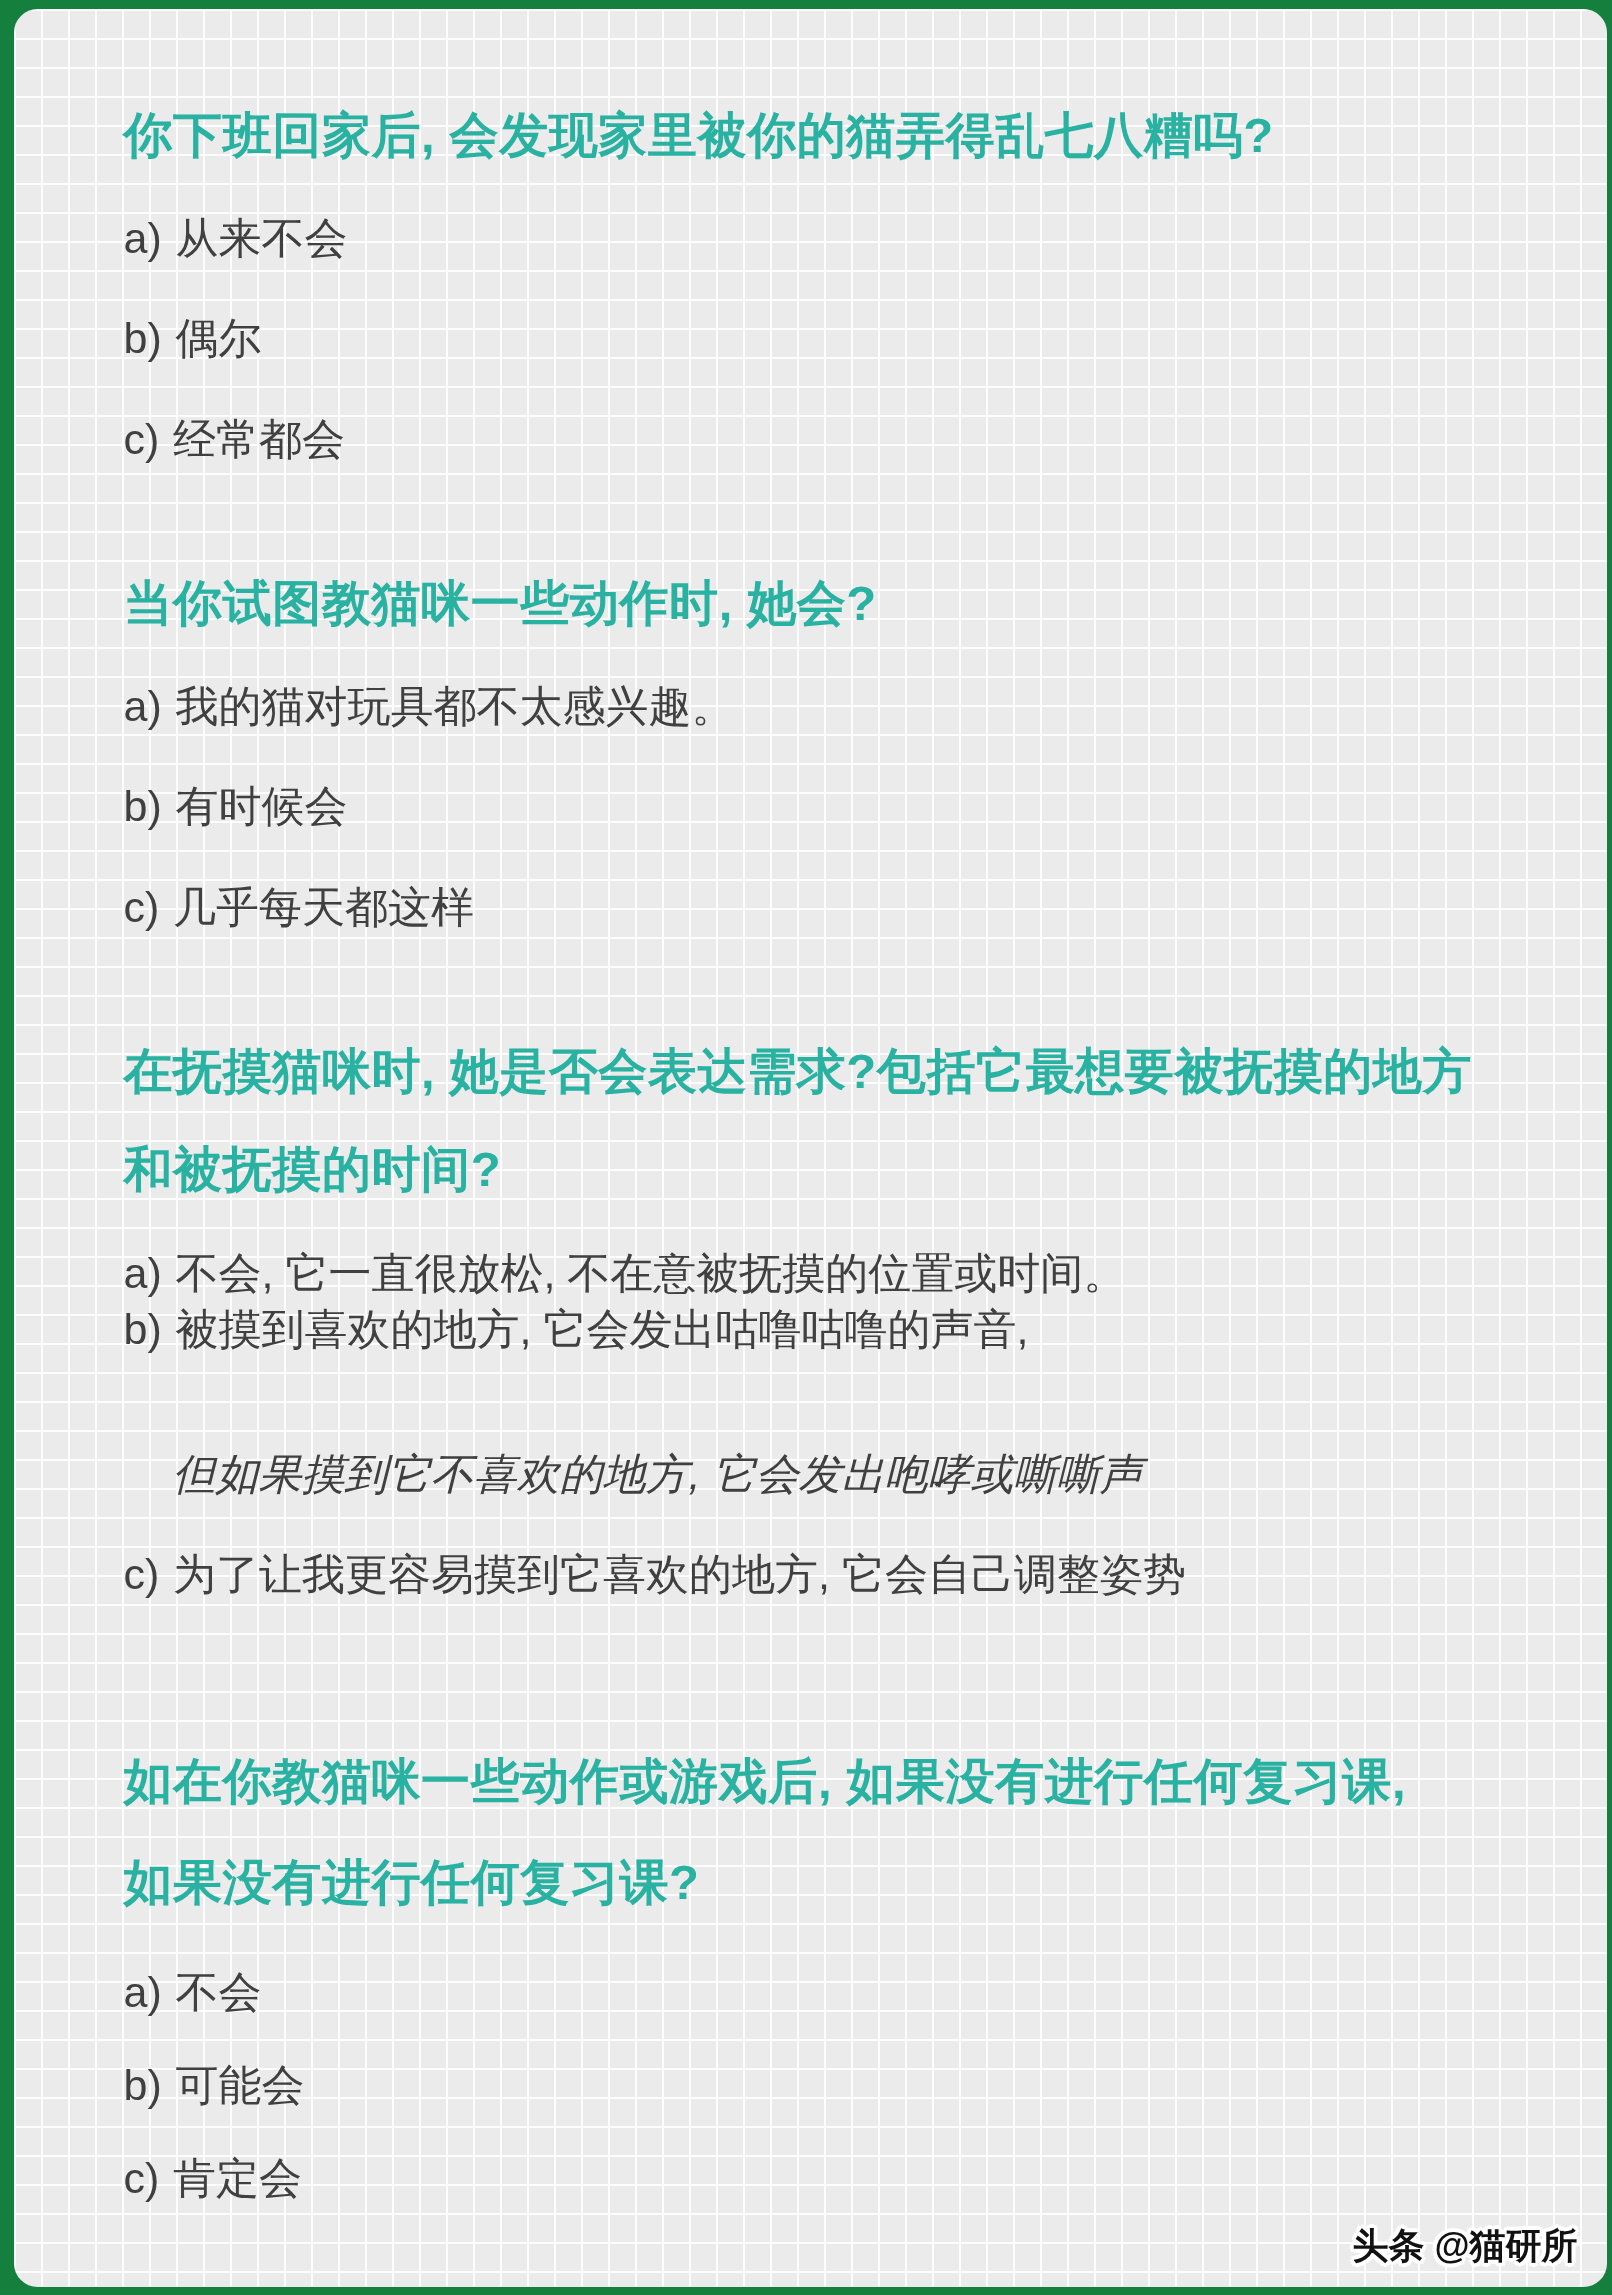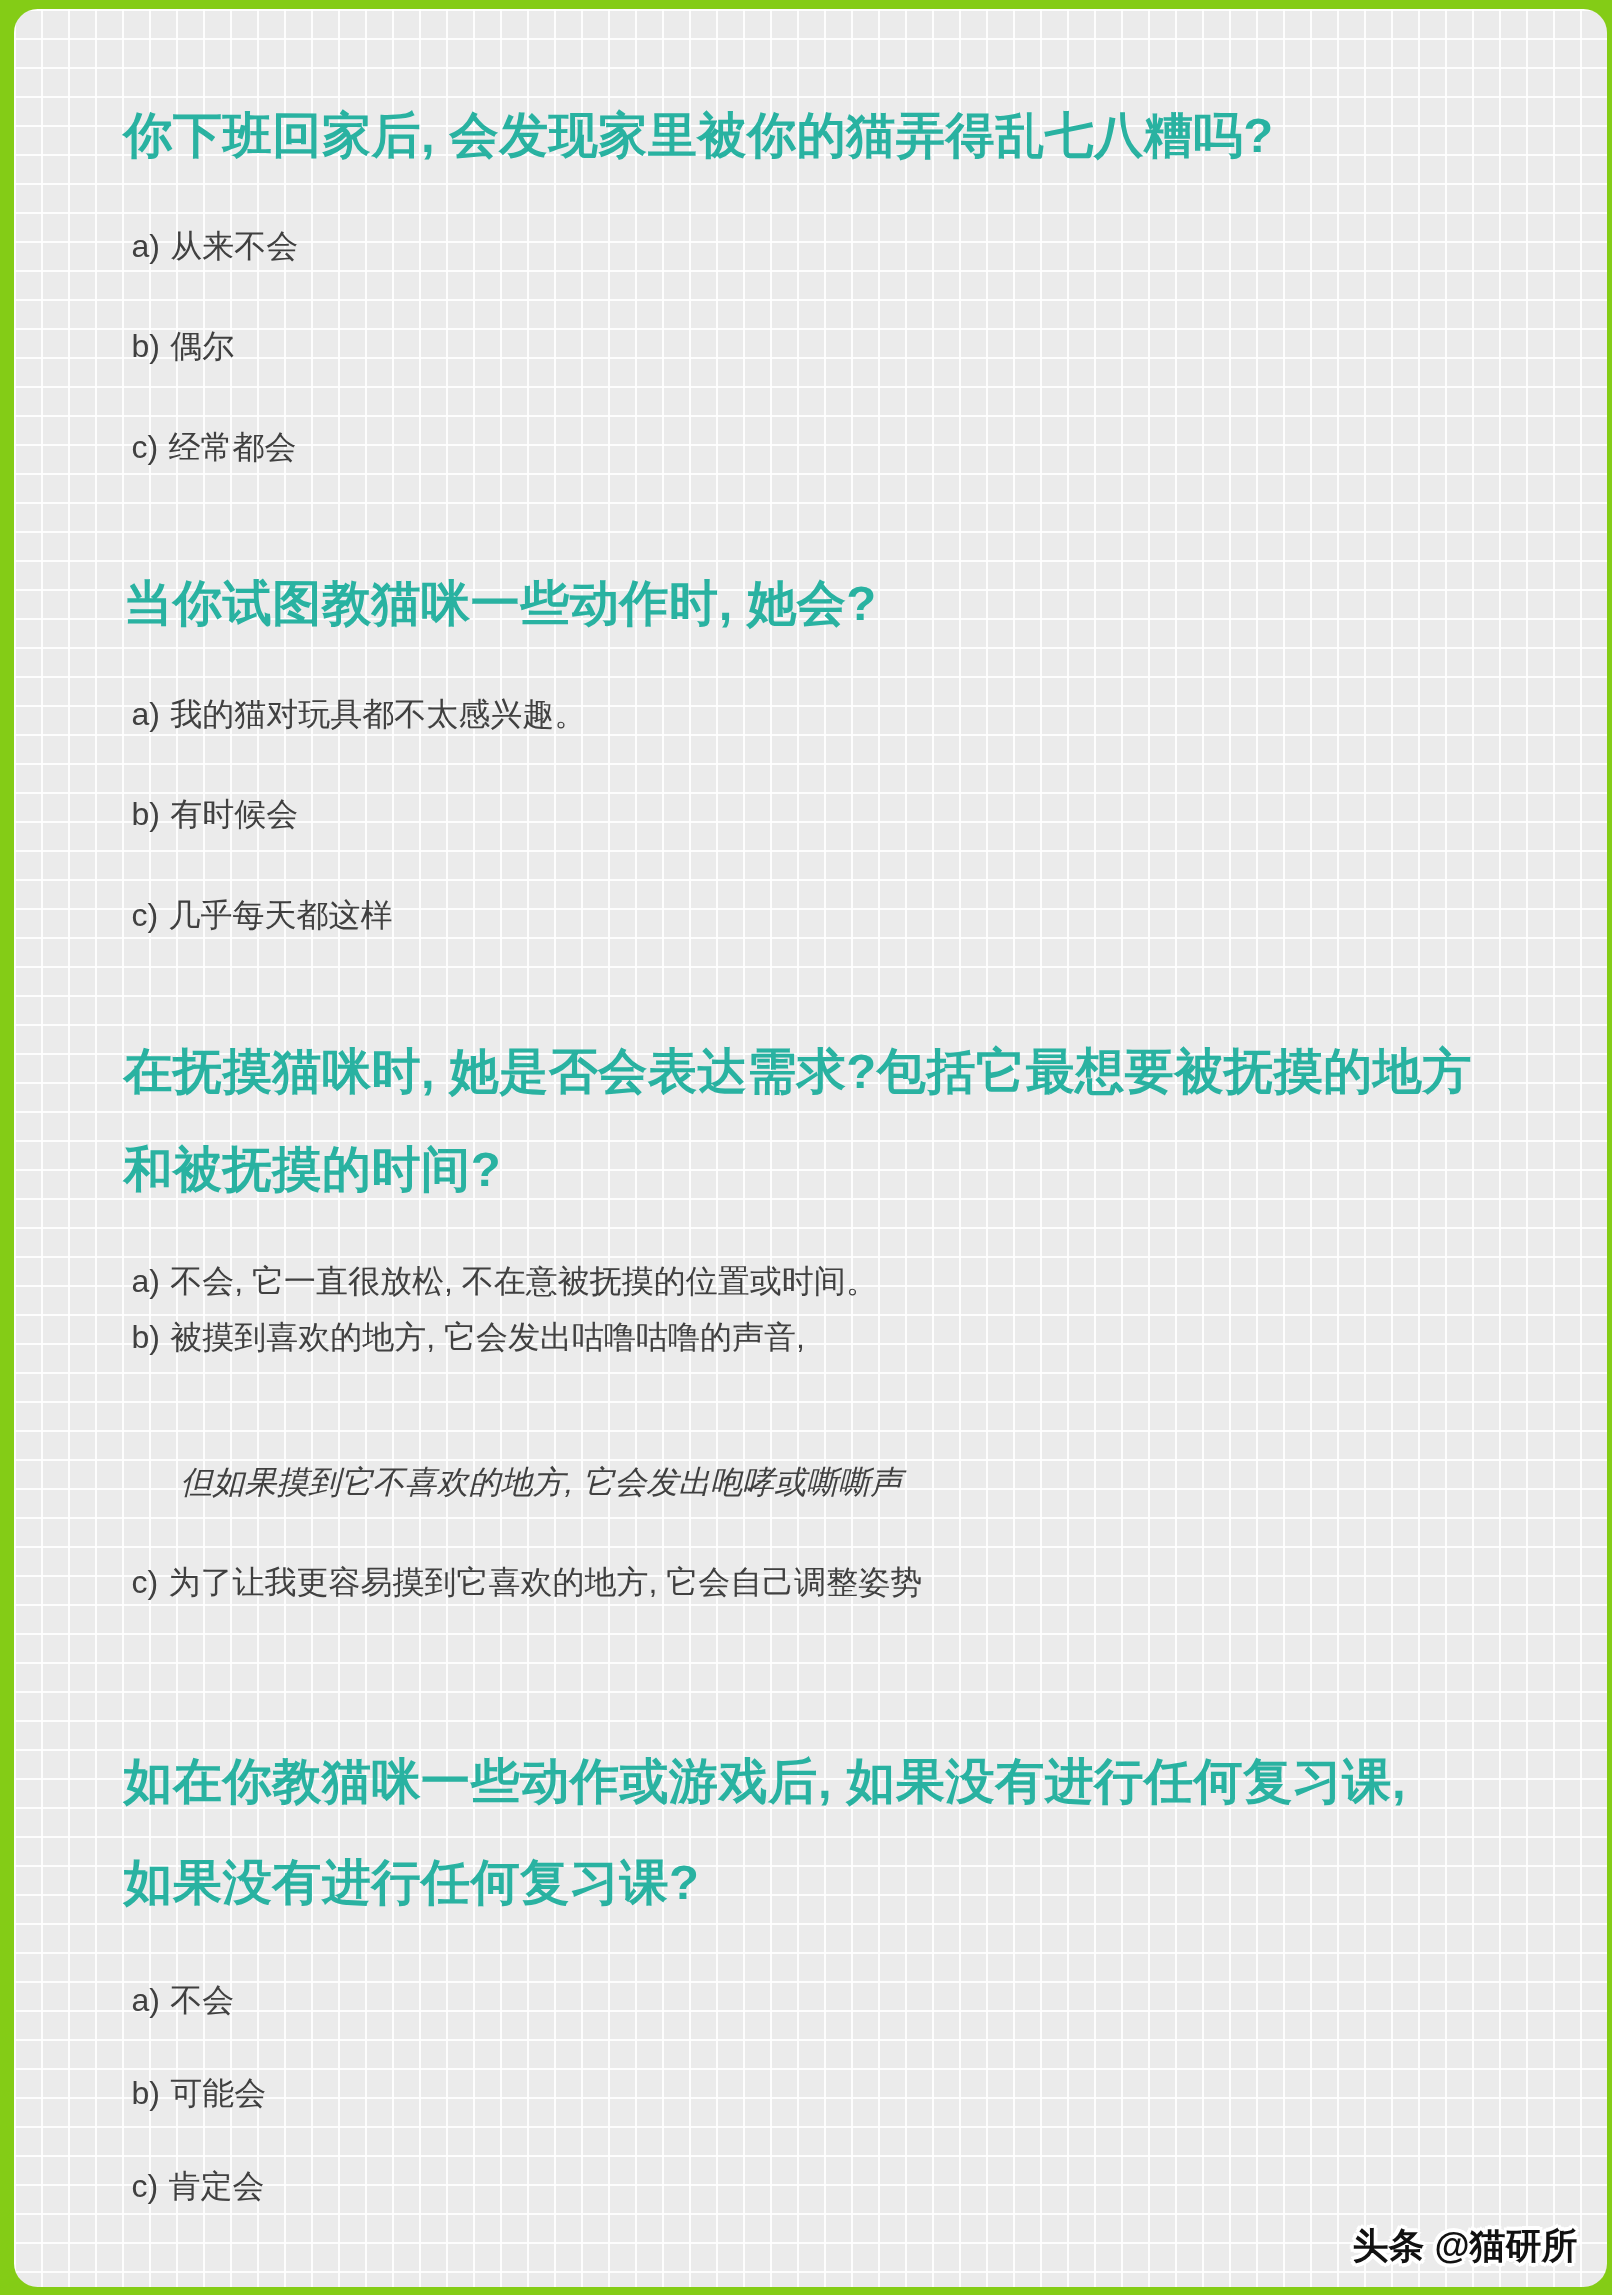--- a/index.html
+++ b/index.html
@@ -5,21 +5,21 @@
   html, body {
     margin: 0;
     padding: 0;
     background: #ffffff;
     font-family: "Liberation Sans", "DejaVu Sans", sans-serif;
   }
   .canvas {
     position: relative;
     width: 1612px;
     height: 2295px;
-    background: #84cc16;
+    background: #15803d;
     overflow: hidden;
   }
   .paper {
     position: absolute;
     left: 13.5px;
     top: 9px;
     width: 1593px;
     height: 2278px;
     background-color: #ebebeb;
     background-image:
@@ -34,22 +34,22 @@
     font-size: 49px;
     line-height: 56px;
     font-weight: 600;
     letter-spacing: 0.6px;
     color: #29b2a1;
     white-space: nowrap;
   }
   .opt {
     position: absolute;
     left: 110px;
-    margin: 8px;
-    font-size: 32px;
+    margin: 0;
+    font-size: 43px;
     line-height: 49px;
     font-weight: 300;
     color: #404040;
     white-space: nowrap;
   }
   .opt .opt-label {
     margin-right: 0.32em;
   }
   .opt.cont {
     left: 159px;

